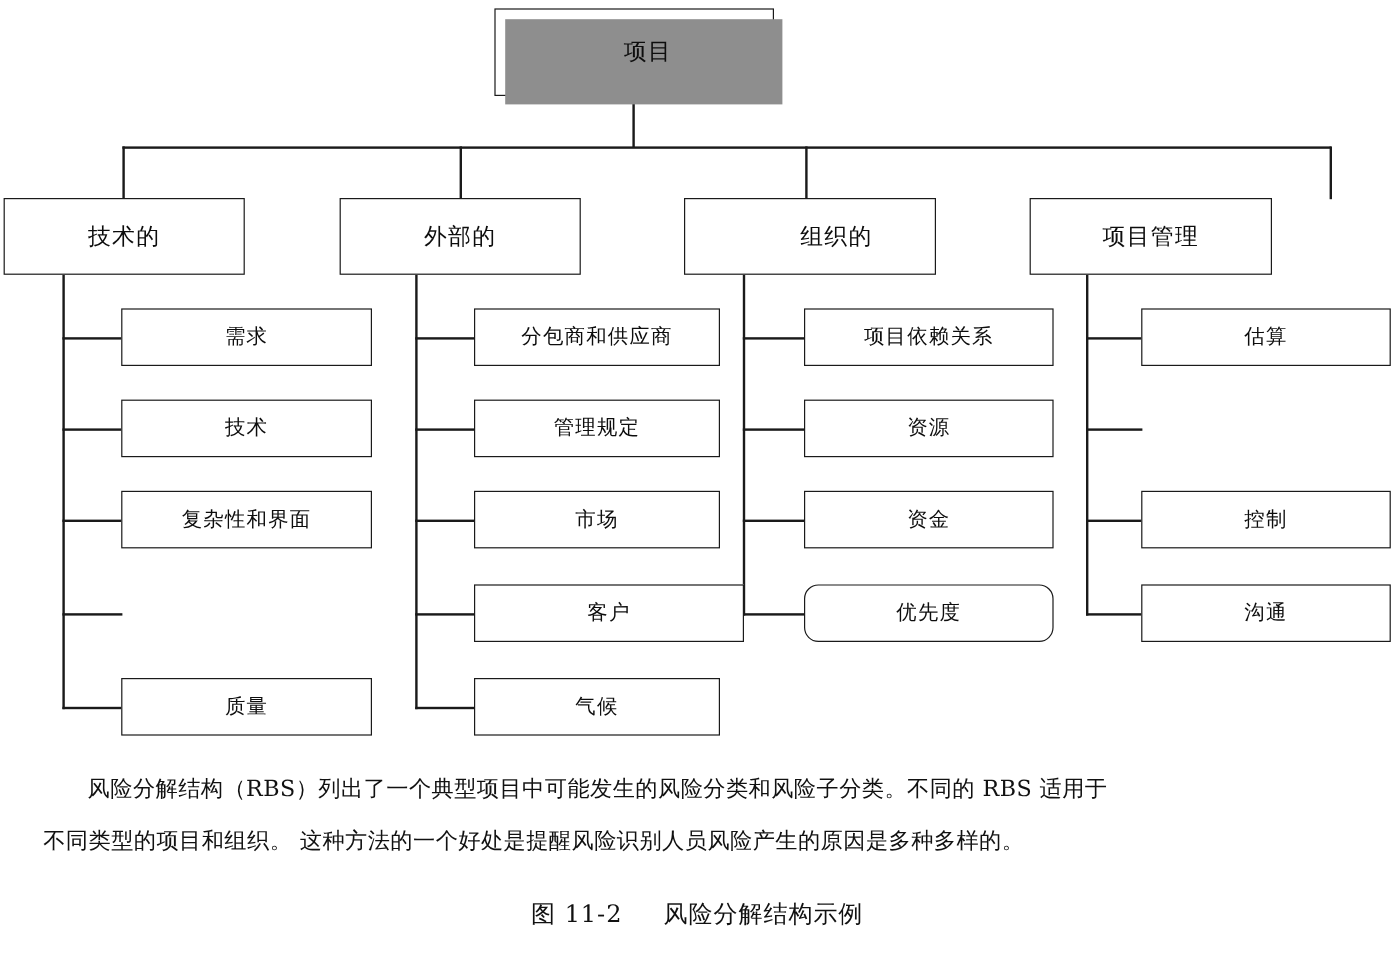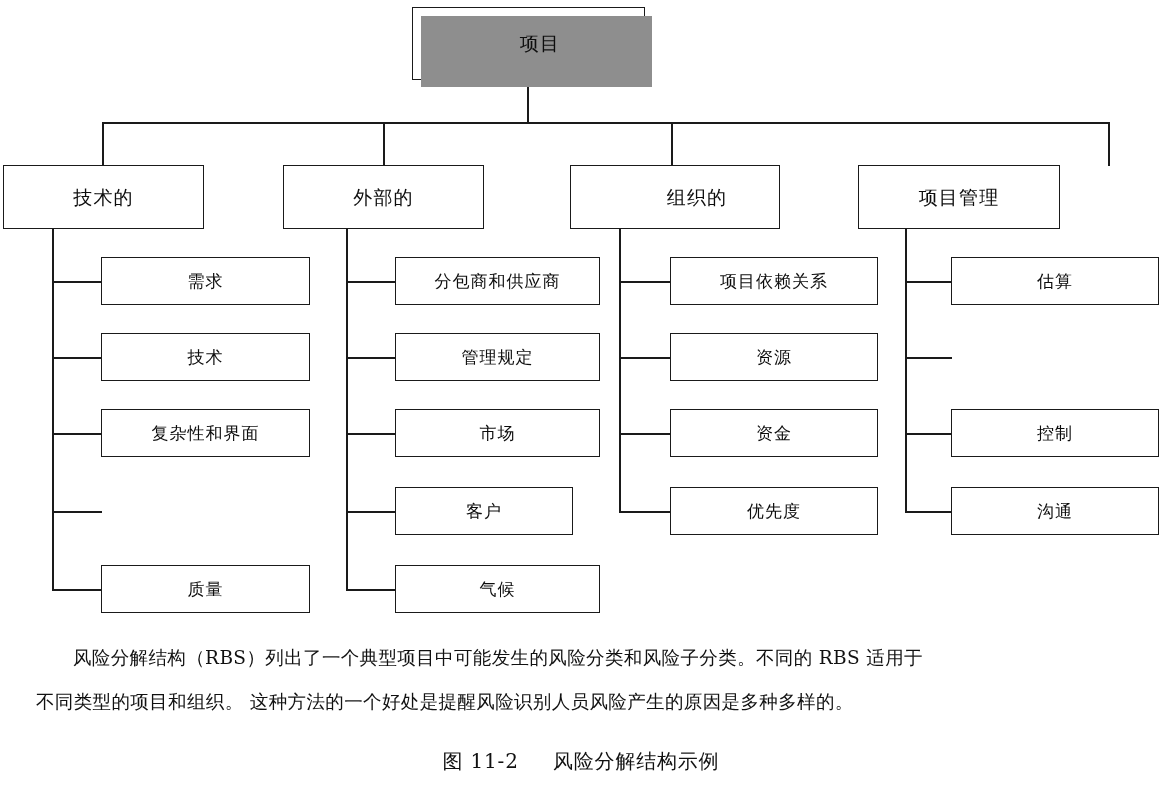--- a/index.html
+++ b/index.html
@@ -178,21 +178,21 @@
 
     <div class="node leaf" style="left:395px; top:257px; width:205px; height:48px;">
       <span class="node-label">分包商和供应商</span>
     </div>
     <div class="node leaf" style="left:395px; top:333px; width:205px; height:48px;">
       <span class="node-label">管理规定</span>
     </div>
     <div class="node leaf" style="left:395px; top:409px; width:205px; height:48px;">
       <span class="node-label">市场</span>
     </div>
-    <div class="node leaf" style="left:395px; top:487px; width:178px; height:48px;">
+    <div class="node leaf" style="left:395px; top:487px; width:225px; height:48px;">
       <span class="node-label">客户</span>
     </div>
     <div class="node leaf" style="left:395px; top:565px; width:205px; height:48px;">
       <span class="node-label">气候</span>
     </div>
 
     <div class="line v" style="left:619px; top:229px; height:284px;"></div>
     <div class="line h" style="left:619px; top:281px; width:52px;"></div>
     <div class="line h" style="left:619px; top:357px; width:52px;"></div>
     <div class="line h" style="left:619px; top:433px; width:52px;"></div>
@@ -200,21 +200,21 @@
 
     <div class="node leaf" style="left:670px; top:257px; width:208px; height:48px;">
       <span class="node-label">项目依赖关系</span>
     </div>
     <div class="node leaf" style="left:670px; top:333px; width:208px; height:48px;">
       <span class="node-label">资源</span>
     </div>
     <div class="node leaf" style="left:670px; top:409px; width:208px; height:48px;">
       <span class="node-label">资金</span>
     </div>
-    <div class="node leaf" style="left:670px; top:487px; width:208px; height:48px;">
+    <div class="node leaf" style="left:670px; top:487px; width:208px; height:48px;border-radius:12px;">
       <span class="node-label">优先度</span>
     </div>
 
     <div class="line v" style="left:905px; top:229px; height:284px;"></div>
     <div class="line h" style="left:905px; top:281px; width:47px;"></div>
     <div class="line h" style="left:905px; top:357px; width:47px;"></div>
     <div class="line h" style="left:905px; top:433px; width:47px;"></div>
     <div class="line h" style="left:905px; top:511px; width:47px;"></div>
 
     <div class="node leaf" style="left:951px; top:257px; width:208px; height:48px;">

